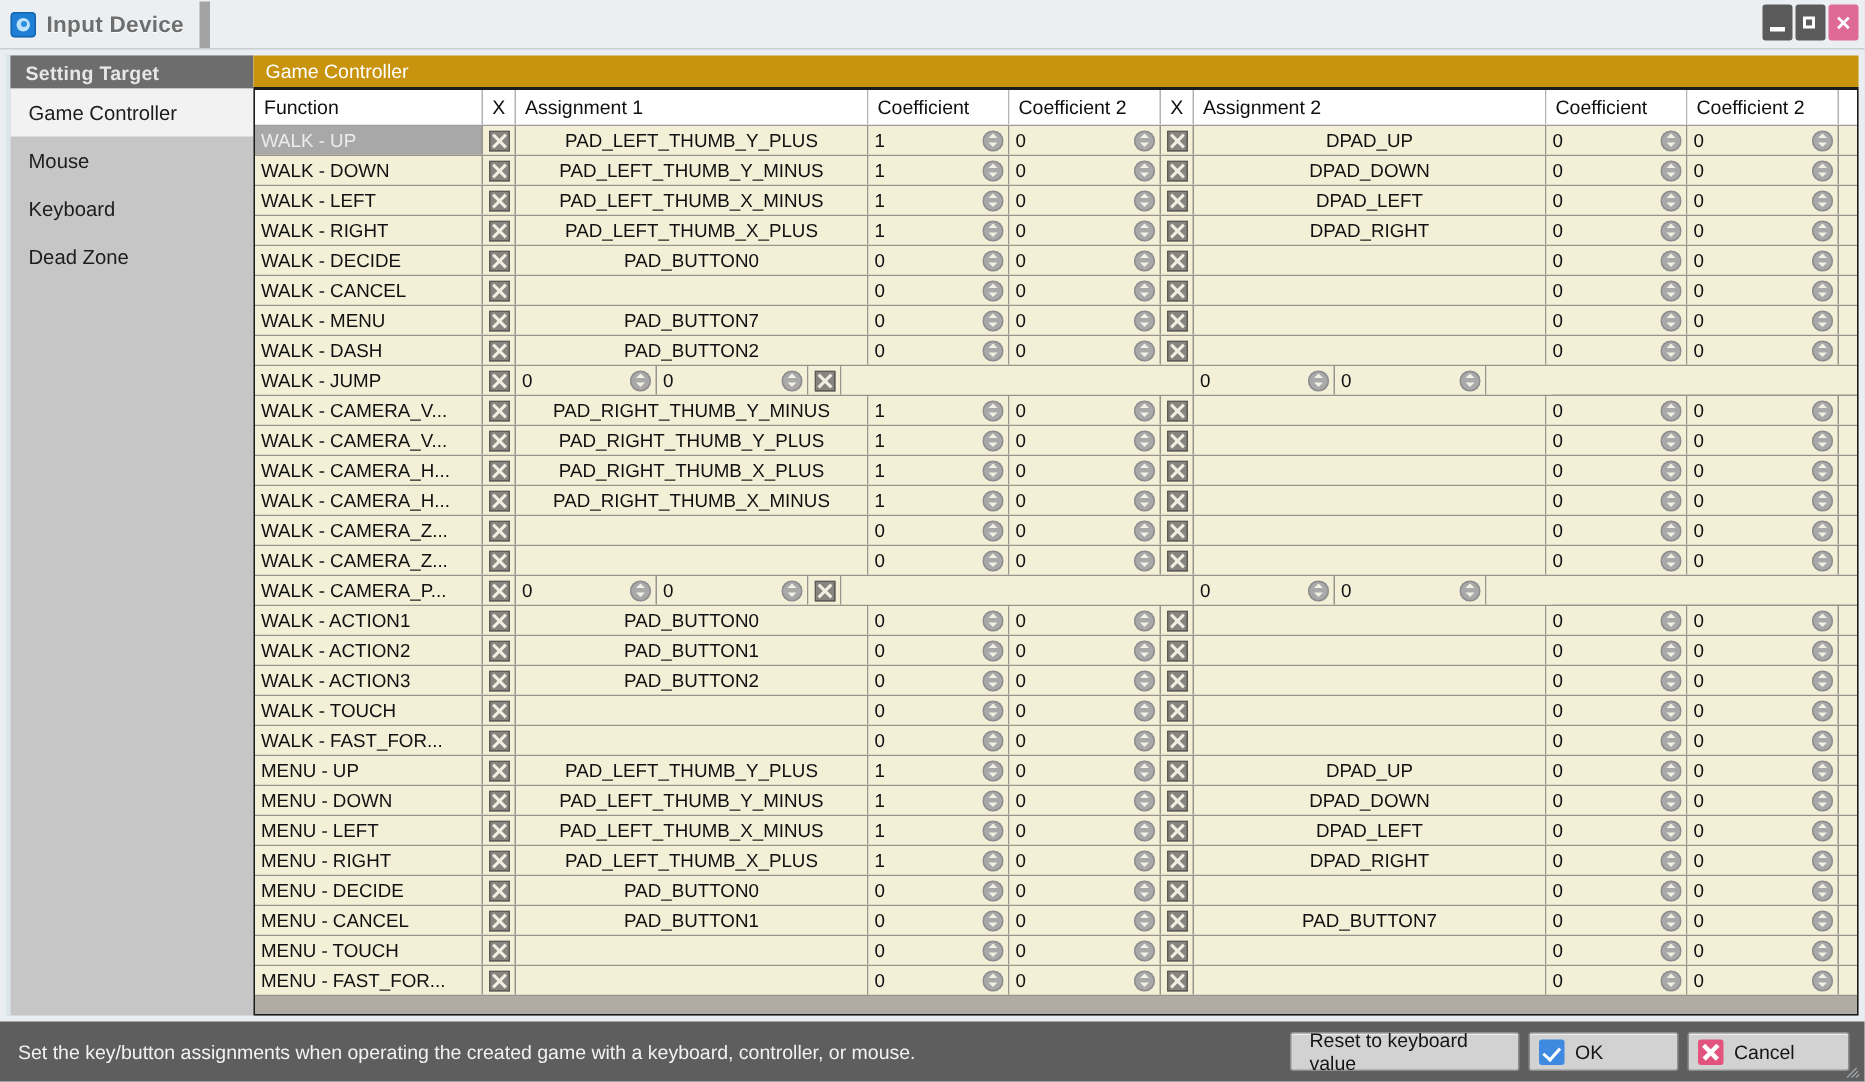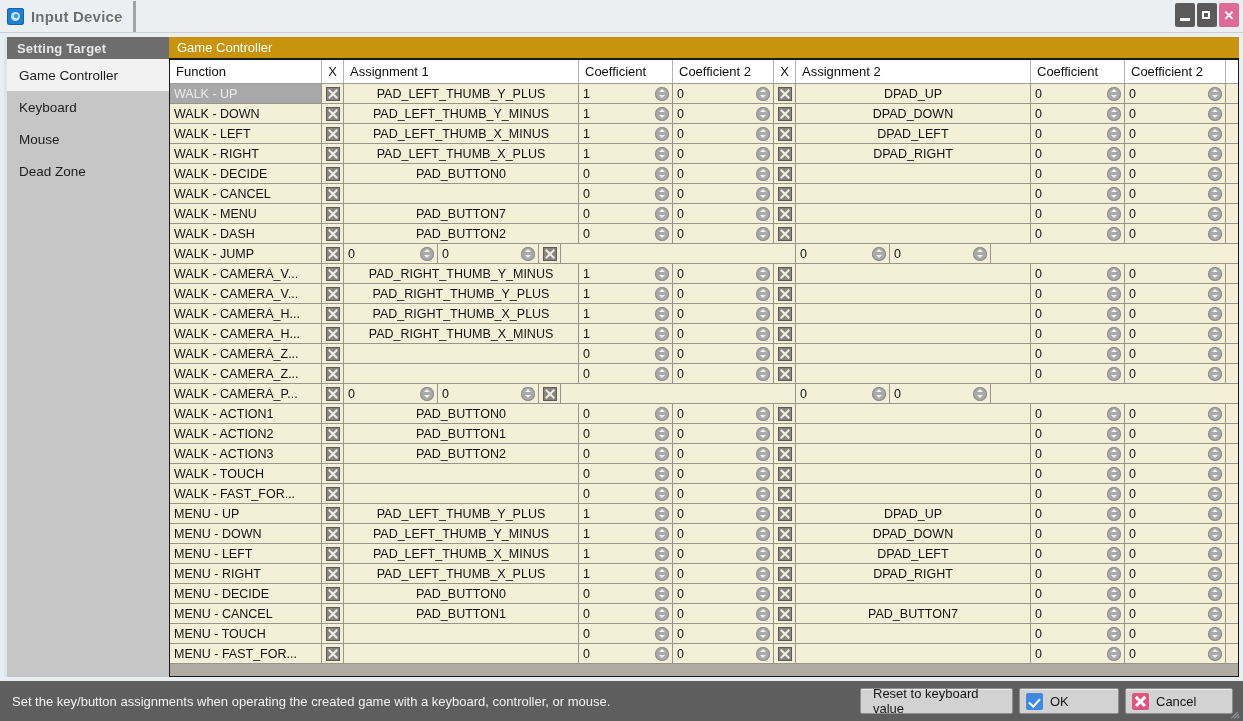--- a/index.html
+++ b/index.html
@@ -30,21 +30,21 @@
     border-bottom: 1px solid #c8ced2;
     display: flex;
     align-items: center;
   }
   .title-tab {
     display: flex;
     align-items: center;
     height: 31px;
     padding: 0 10px 0 7px;
     background: #eceff1;
-    border-right: 3px solid #a3a3a3;
+    border-right: 7px solid #a3a3a3;
     box-sizing: border-box;
   }
   .app-icon {
     width: 17px; height: 17px;
     margin-right: 7px;
     border-radius: 3px;
     background: #1f7fd4;
     position: relative;
     flex: 0 0 17px;
     box-shadow: inset 0 0 0 1px #1464ad;
@@ -388,24 +388,24 @@
 
   <div class="body-area">
 
     <div class="sidebar">
       <div class="sidebar-header">Setting Target</div>
       <div id="sidebar-items">
           <div class="sidebar-item selected">
             <span>Game Controller</span>
           </div>
           <div class="sidebar-item">
-            <span>Keyboard</span>
+            <span>Mouse</span>
           </div>
           <div class="sidebar-item">
-            <span>Mouse</span>
+            <span>Keyboard</span>
           </div>
           <div class="sidebar-item">
             <span>Dead Zone</span>
           </div>
         </div>
     </div>
 
     <div class="main">
       <div class="section-title">Game Controller</div>
       <div class="table-wrap">

